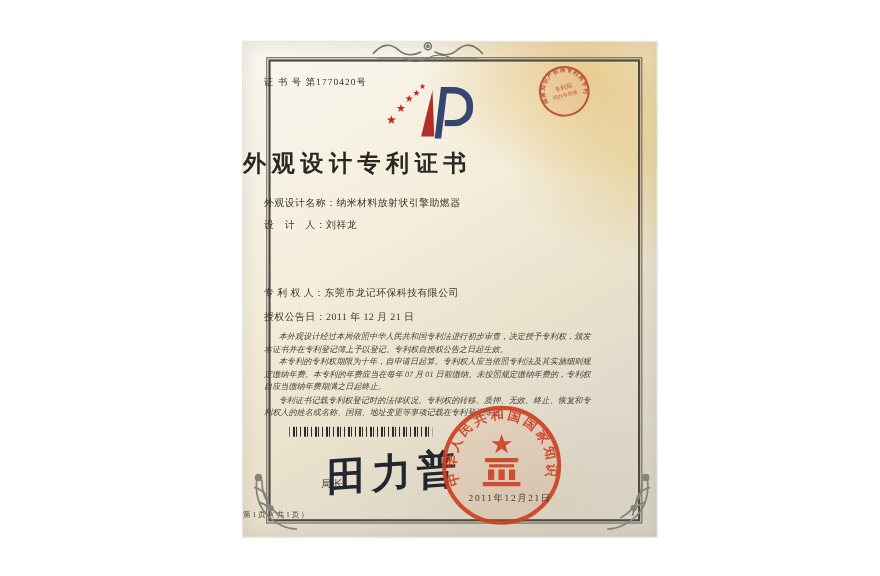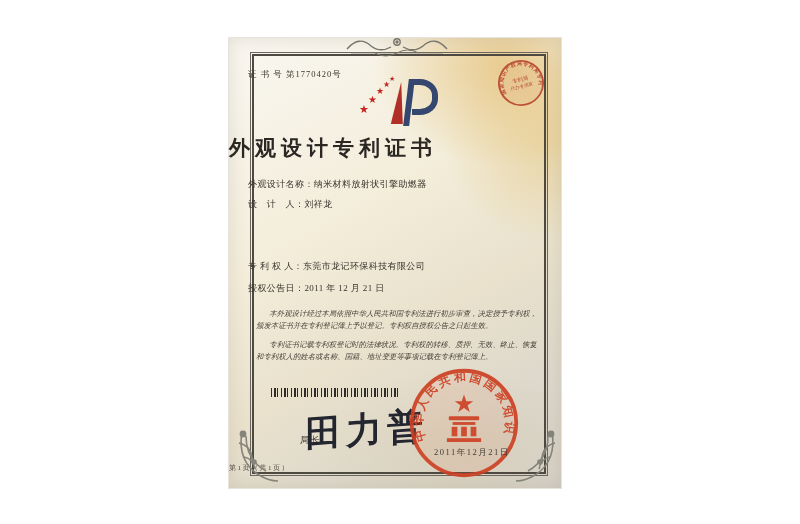--- a/index.html
+++ b/index.html
@@ -1,28 +1,29 @@
 <!DOCTYPE html>
 <html><head>
 <meta charset="utf-8">
 <style>
   html,body{margin:0;padding:0;}
   body{
     width:800px;height:524px;background:#ffffff;position:relative;overflow:hidden;
     font-family:"Liberation Serif","DejaVu Serif",serif;
   }
   .photo{
-    position:absolute;left:228px;top:37px;width:332px;height:450px;
+    position:absolute;left:220px;top:37px;width:332px;height:450px;
     background:
       radial-gradient(ellipse 55% 32% at 82% 6%, rgba(222,174,78,0.55), rgba(222,174,78,0) 70%),
       radial-gradient(ellipse 45% 30% at 96% 24%, rgba(226,190,108,0.45), rgba(226,190,108,0) 70%),
       radial-gradient(ellipse 60% 25% at 70% 92%, rgba(210,190,140,0.25), rgba(210,190,140,0) 75%),
       linear-gradient(150deg,#f9f7f1 0%,#f3edda 38%,#e9e1cc 62%,#ddd8cc 82%,#d6d3cc 100%);
     border:1px solid #e6e3dc;
     box-shadow:inset 0 0 18px rgba(120,110,90,0.18);
+    padding-left:44px;
   }
   .frame{position:absolute;left:21px;top:14px;right:13px;bottom:12px;border:1px solid #6b665e;}
   .frame::before{content:"";position:absolute;inset:1px;border:2px solid #4e4a42;}
   .cert-no{position:absolute;left:19px;top:31px;font-size:8.5px;letter-spacing:1px;color:#3a342e;white-space:nowrap;}
   .title{position:absolute;left:0;right:0;top:96px;text-align:left;font-size:21px;font-weight:bold;
          letter-spacing:5px;color:#2b2723;white-space:nowrap;}
   
   .logo{position:absolute;left:130px;top:40px;width:84px;height:56px;}
   .logo .star{position:absolute;color:#c4271f;font-family:"DejaVu Sans",sans-serif;line-height:1;}
   .s1{left:0px;top:26px;font-size:11px;}
@@ -34,21 +35,21 @@
          border-left:6px solid transparent;border-right:6px solid transparent;
          border-bottom:42px solid #b03028;transform:skewX(-6deg);}
   .pbar{position:absolute;left:47px;top:1px;width:6px;height:47px;background:#35466f;transform:skewX(-7deg);}
   .pbowl{position:absolute;left:53px;top:1px;width:20px;height:24px;border:6px solid #35466f;border-left:none;
          border-radius:0 18px 18px 0 / 0 16px 16px 0;}
   
   .field{position:absolute;left:19px;font-size:9px;color:#3a342e;white-space:nowrap;letter-spacing:0.4px;}
   .f0{top:140px}.f1{top:160px}.f2{top:180px}.f3{top:201px}.f4{top:222px}.f5{top:244px}
   
   .paras{position:absolute;left:19px;top:262px;width:297px;color:#49423a;}
-  .paras p{margin:8px;font-size:7.4px;line-height:11.5px;text-indent:1.8em;text-align:justify;font-style:italic;}
+  .paras p{margin:0;font-size:7.4px;line-height:11.5px;text-indent:1.8em;text-align:justify;font-style:italic;}
   
   .barcode{position:absolute;left:42px;top:350px;width:130px;height:9px;
     background:
       repeating-linear-gradient(90deg,#2b2b2b 0 1px,transparent 1px 3px,#2b2b2b 3px 5px,transparent 5px 6px,
       #2b2b2b 6px 7px,transparent 7px 10px);}
   
   .director{position:absolute;left:55px;top:396px;font-size:9px;color:#3a342e;letter-spacing:2px;margin-left:16px;}
   .signature{position:absolute;left:76px;top:368px;font-size:36px;font-weight:bold;color:#23252f;
              letter-spacing:5px;transform:rotate(-4deg) skewX(-4deg);white-space:nowrap;}
   
@@ -107,20 +108,21 @@
 
   <div class="title">外观设计专利证书</div>
 
   <div class="field f0"><span>外观设计名称：</span><span>纳米材料放射状引擎助燃器</span></div>
   <div class="field f1"><span>设　计　人：</span><span>刘祥龙</span></div>
   <div class="field f4"><span>专 利 权 人：</span><span>东莞市龙记环保科技有限公司</span></div>
   <div class="field f5"><span>授权公告日：</span><span>2011 年 12 月 21 日</span></div>
 
   <div class="paras">
     <p>本外观设计经过本局依照中华人民共和国专利法进行初步审查，决定授予专利权，颁发本证书并在专利登记簿上予以登记。专利权自授权公告之日起生效。</p>
+    <p>本专利的专利权期限为十年，自申请日起算。专利权人应当依照专利法及其实施细则规定缴纳年费。本专利的年费应当在每年 07 月 01 日前缴纳。未按照规定缴纳年费的，专利权自应当缴纳年费期满之日起终止。</p>
     <p>专利证书记载专利权登记时的法律状况。专利权的转移、质押、无效、终止、恢复和专利权人的姓名或名称、国籍、地址变更等事项记载在专利登记簿上。</p>
   </div>
 
   <div class="barcode"></div>
 
   <div class="director">局长</div>
   <div class="signature">田力普</div>
 
   <svg class="main-seal" width="114" height="114" viewBox="0 0 120 120">
     <defs>

